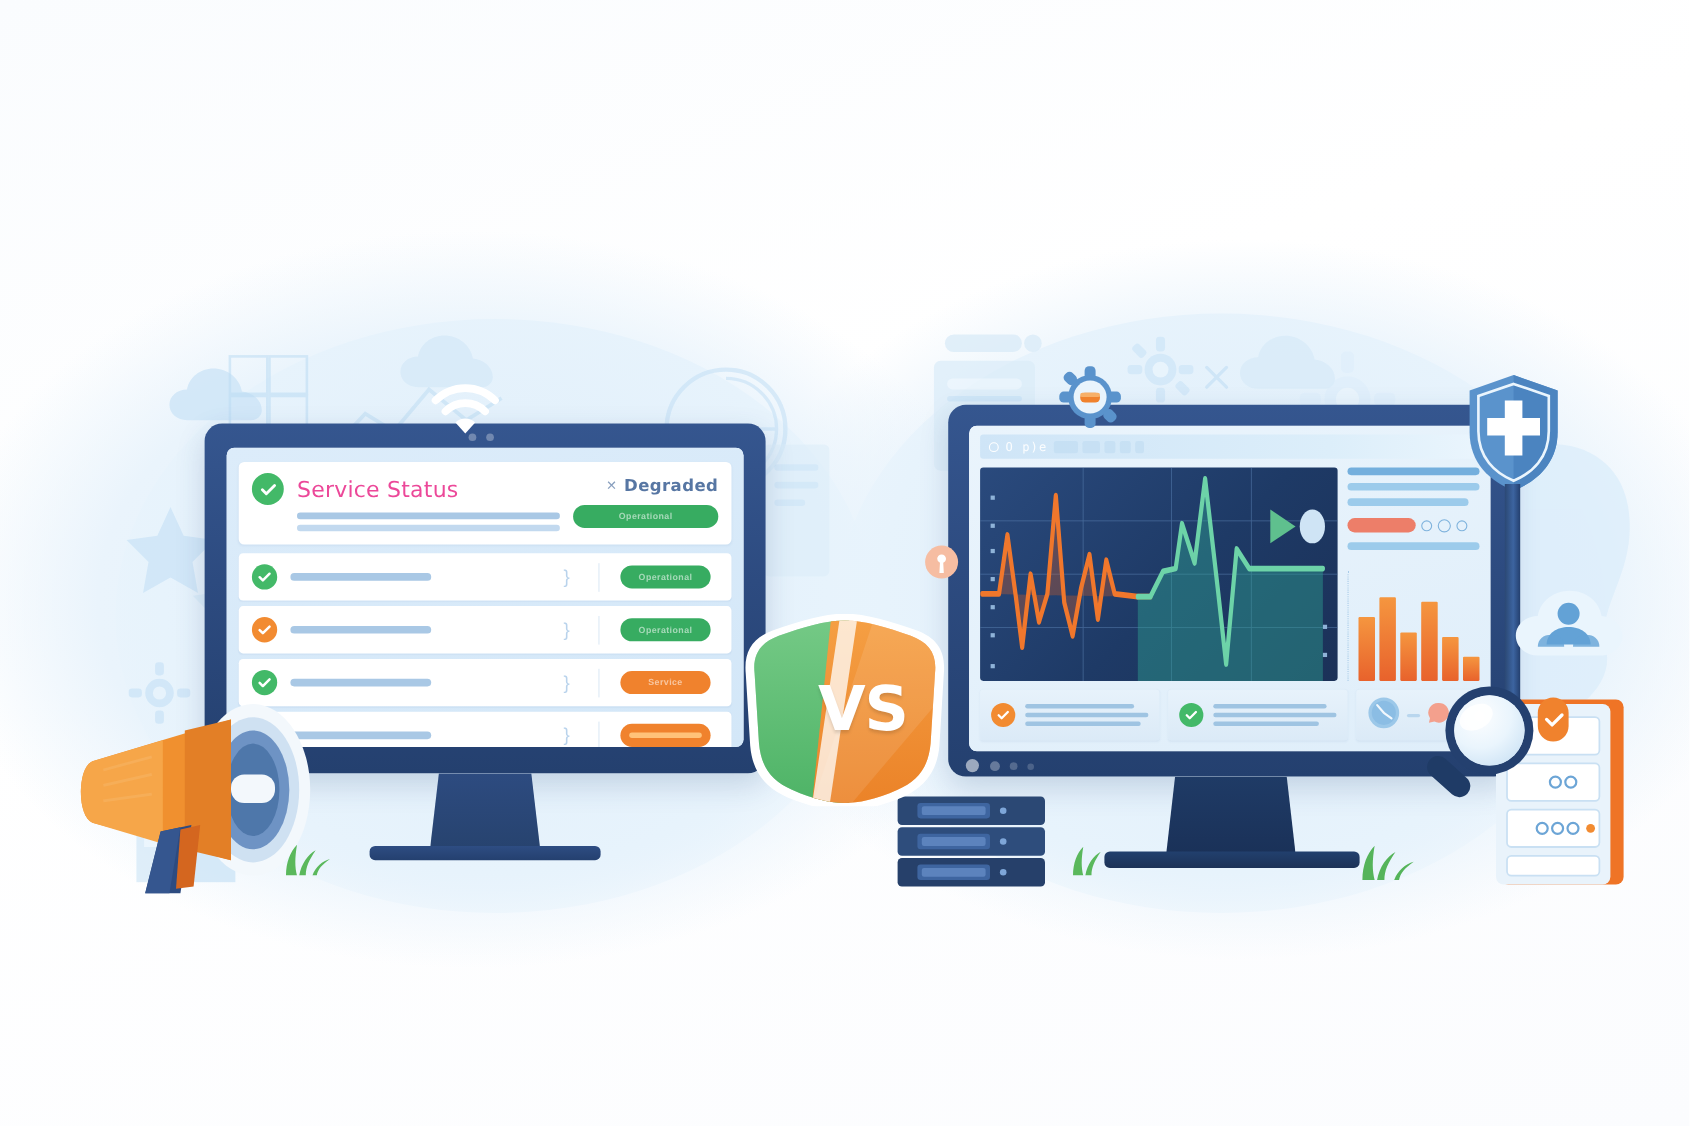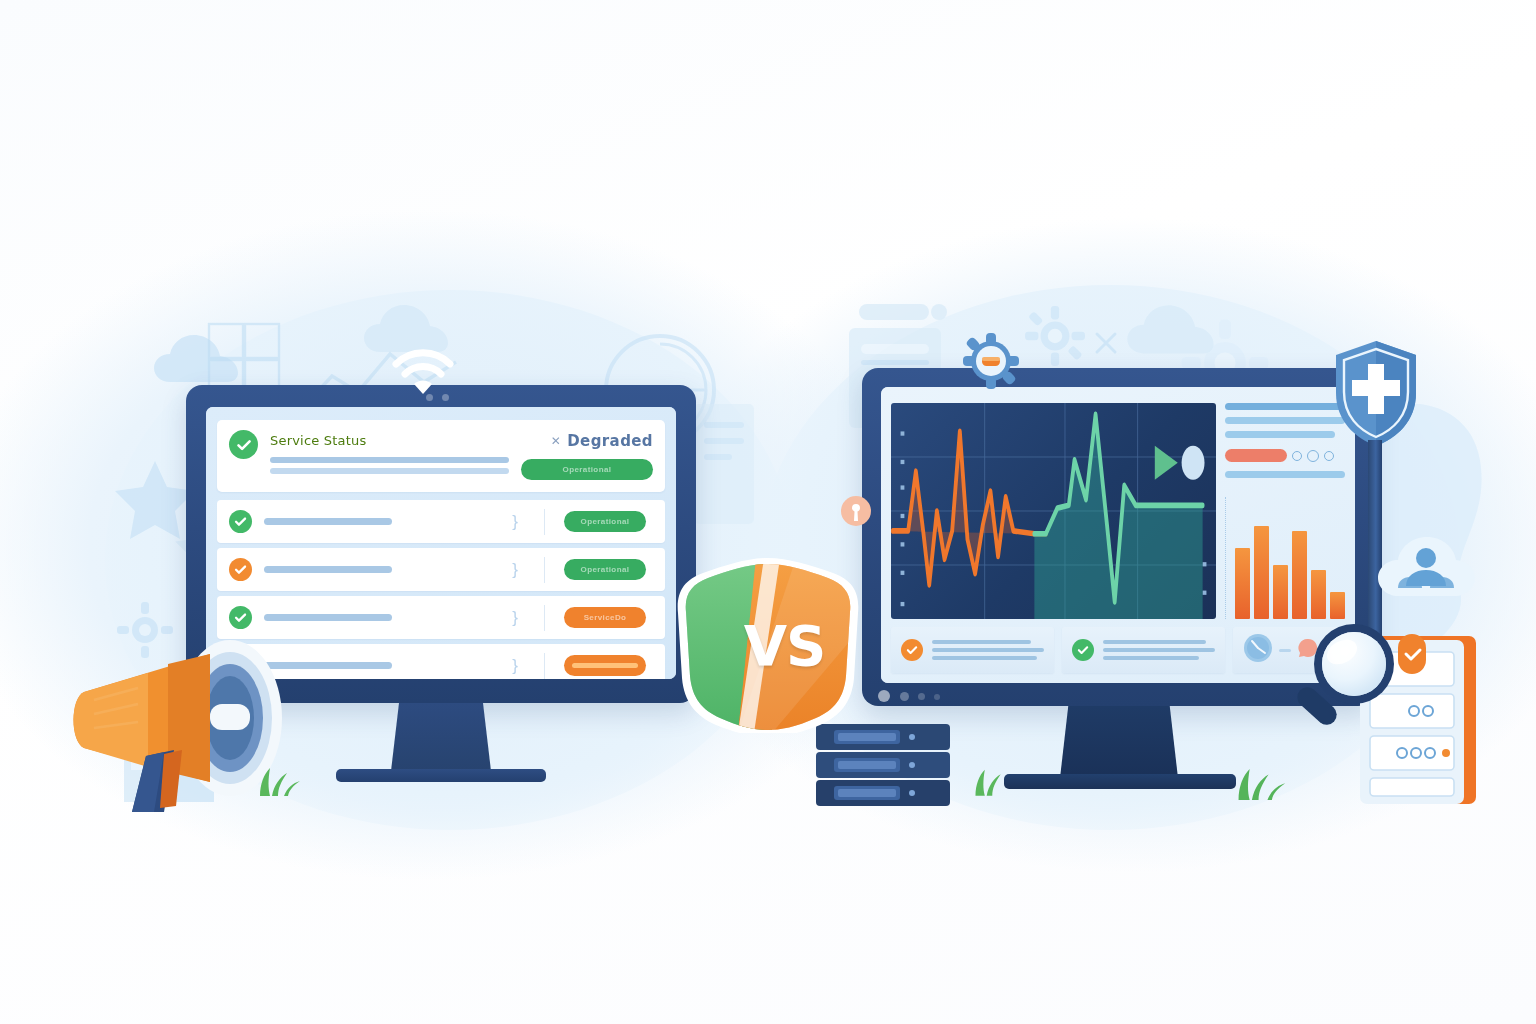--- a/index.html
+++ b/index.html
@@ -69,21 +69,21 @@
     display: flex; align-items: flex-start; gap: 12px;
     box-shadow: 0 1px 2px rgba(60,100,150,.07);
   }
   .check {
     border-radius: 50%; display: flex; align-items: center; justify-content: center;
     flex: none; color: #fff;
   }
   .check.green { background: #43b968; }
   .check.orange { background: #f28b31; }
   .sp-head-mid { flex: 1 1 auto; min-width: 0; padding-top: 3px;}
-  .sp-title { font-size: 13px; color: #4d7c0f; font-weight: 400; letter-spacing: .2px; font-family: "DejaVu Sans", sans-serif;}
+  .sp-title { font-size: 20px; color: #ec4899; font-weight: 400; letter-spacing: .2px; font-family: "DejaVu Sans", sans-serif;}
   .skel { background: #a9c8e5; border-radius: 4px; height: 6px; }
   .skel.lt { background: #c2d9ef; }
   .sp-head-right { display: flex; flex-direction: column; align-items: flex-end; gap: 9px; width: 132px; flex: none; padding-top:2px;}
   .svc-logo { display: flex; align-items: center; gap: 6px; font-size: 15px; color: #3a5f93; font-weight: 600; letter-spacing: .4px; opacity: .85; font-family: "DejaVu Sans", sans-serif;}
   .pill { border-radius: 11px; height: 21px; display: flex; align-items: center; justify-content: center;
           font-size: 8px; letter-spacing: .4px; color: rgba(255,255,255,.55); font-weight: 700; }
   .pill.green { background: #37ac61; }
   .pill.orange { background: #f0822d; }
   .sp-rows { margin-top: 8px; display: flex; flex-direction: column; gap: 5px; }
   .sp-row {
@@ -354,21 +354,21 @@
               <svg width="13" height="13" viewBox="0 0 16 16">
                   <path d="M2.5 8.3l3.6 3.6L13.6 4.4" stroke="#fff" stroke-width="2.8" fill="none" stroke-linecap="round" stroke-linejoin="round"></path>
                 </svg>
             </div>
             <div class="skel bar" style="width:128px;height:7px;"></div>
             <div class="mid">
                 <span class="glyph">}</span>
               </div>
             <div class="divider"></div>
             <div class="pillwrap">
-              <div class="pill orange" style="width:82px;">ServiceDo</div>
+              <div class="pill orange" style="width:82px;">Service</div>
             </div>
           </div>
 
           <div class="sp-row">
             <div class="check green" style="width:23px;height:23px;">
               <svg width="13" height="13" viewBox="0 0 16 16">
                   <path d="M2.5 8.3l3.6 3.6L13.6 4.4" stroke="#fff" stroke-width="2.8" fill="none" stroke-linecap="round" stroke-linejoin="round"></path>
                 </svg>
             </div>
             <div class="skel bar" style="width:128px;height:7px;"></div>
@@ -429,20 +429,31 @@
 
     <div class="mon-frame" style="left:0; top:0; width:512px; height:338px;"></div>
     <div class="mon-dot" style="left:16px; top:322px; width:12px; height:12px; background:rgba(255,255,255,.55);"></div>
     <div class="mon-dot" style="left:38px; top:324px; width:9px; height:9px;"></div>
     <div class="mon-dot" style="left:56px; top:325px; width:7px; height:7px; background:rgba(255,255,255,.22);"></div>
     <div class="mon-dot" style="left:72px; top:326px; width:6px; height:6px; background:rgba(255,255,255,.18);"></div>
 
     <div class="mon-inner" style="left:19px; top:19px; width:474px; height:296px;">
       <div class="md">
 
+        <div class="md-top">
+          <span class="tcircle"></span>
+          <span class="ttext">O p)e</span>
+          <span class="tblocks">
+            <span class="tb" style="width:22px;"></span>
+            <span class="tb" style="width:16px;"></span>
+            <span class="tb" style="width:10px;"></span>
+            <span class="tb" style="width:10px;"></span>
+            <span class="tb" style="width:8px;"></span>
+          </span>
+        </div>
 
         <div class="md-body">
 
           <div class="md-chart">
             <svg width="100%" height="100%" viewBox="0 0 340 152" preserveAspectRatio="none">
 
               <g stroke="#5e86b8" stroke-width=".7" opacity=".55">
                 <line x1="0" y1="38" x2="340" y2="38"></line>
                 <line x1="0" y1="76" x2="340" y2="76"></line>
                 <line x1="0" y1="114" x2="340" y2="114"></line>

